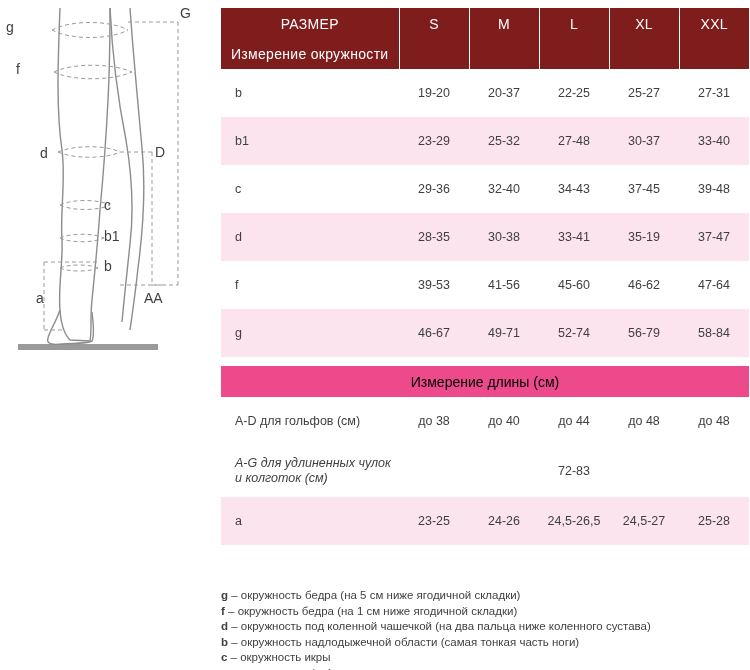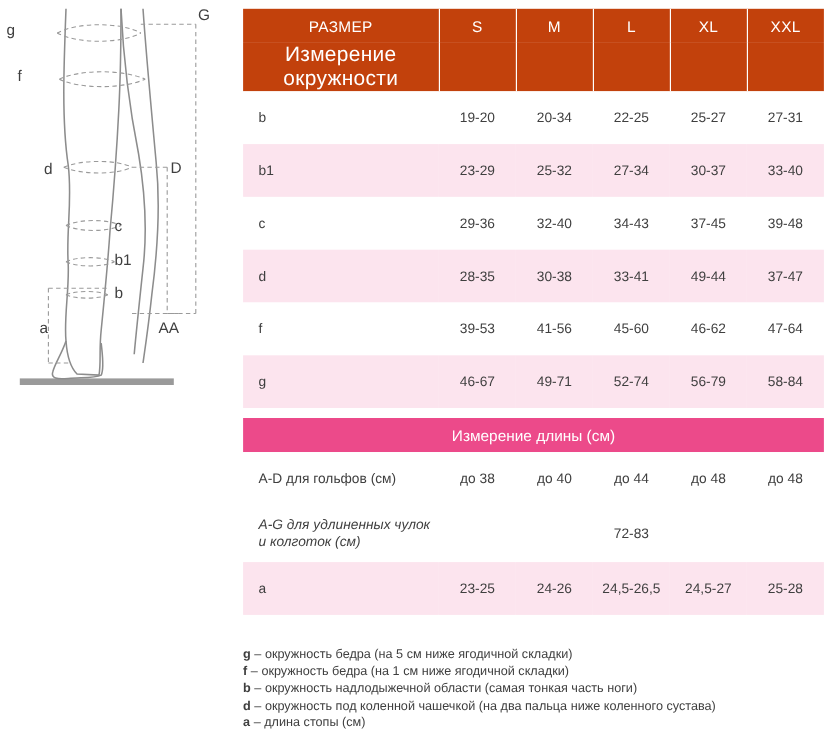--- a/index.html
+++ b/index.html
@@ -53,34 +53,34 @@
     color: #3f3f3f;
   }
   col.c-name { width: 178px; }
   col.c-s    { width: 70px; }
   col.c-m    { width: 70px; }
   col.c-l    { width: 70px; }
   col.c-xl   { width: 70px; }
   col.c-xxl  { width: 70px; }
 
   .hdr-pink {
-    background: #c2410c;
+    background: #7f1d1d;
     color: #ffffff;
     height: 31px;
     text-align: center;
     font-size: 14px;
     letter-spacing: 0.3px;
     vertical-align: middle;
   }
   .hdr-pink.left {
     text-align: center;
   }
   .hdr-pink.sub {
     height: 30px;
-    font-size: 19px;
+    font-size: 14px;
   }
   .hdr-sep {
     border-left: 1px solid #ffffff;
   }
   .row-light td {
     background: #ffffff;
   }
   .row-tint td {
     background: #fce4ee;
   }
@@ -92,21 +92,21 @@
     font-size: 12.5px;
   }
   .cell-val {
     text-align: center;
     height: 48px;
     vertical-align: middle;
     font-size: 12.5px;
   }
   .band-title td {
     background: #ec4a8a;
-    color: #ffffff;
+    color: #000000;
     text-align: center;
     height: 31px;
     vertical-align: middle;
     font-size: 14px;
   }
   .spacer-row td {
     height: 9px;
     background: #ffffff;
     padding: 0;
     line-height: 0;
@@ -226,47 +226,47 @@
           <th class="hdr-pink sub hdr-sep"></th>
           <th class="hdr-pink sub hdr-sep"></th>
           <th class="hdr-pink sub hdr-sep"></th>
           <th class="hdr-pink sub hdr-sep"></th>
         </tr>
       </thead>
       <tbody>
         <tr class="row-light">
           <td class="cell-name">b</td>
           <td class="cell-val">19-20</td>
-          <td class="cell-val">20-34</td>
+          <td class="cell-val">20-37</td>
           <td class="cell-val">22-25</td>
           <td class="cell-val">25-27</td>
           <td class="cell-val">27-31</td>
         </tr>
         <tr class="row-tint">
           <td class="cell-name">b1</td>
           <td class="cell-val">23-29</td>
           <td class="cell-val">25-32</td>
-          <td class="cell-val">27-34</td>
+          <td class="cell-val">27-48</td>
           <td class="cell-val">30-37</td>
           <td class="cell-val">33-40</td>
         </tr>
         <tr class="row-light">
           <td class="cell-name">c</td>
           <td class="cell-val">29-36</td>
           <td class="cell-val">32-40</td>
           <td class="cell-val">34-43</td>
           <td class="cell-val">37-45</td>
           <td class="cell-val">39-48</td>
         </tr>
         <tr class="row-tint">
           <td class="cell-name">d</td>
           <td class="cell-val">28-35</td>
           <td class="cell-val">30-38</td>
           <td class="cell-val">33-41</td>
-          <td class="cell-val">49-44</td>
+          <td class="cell-val">35-19</td>
           <td class="cell-val">37-47</td>
         </tr>
         <tr class="row-light">
           <td class="cell-name">f</td>
           <td class="cell-val">39-53</td>
           <td class="cell-val">41-56</td>
           <td class="cell-val">45-60</td>
           <td class="cell-val">46-62</td>
           <td class="cell-val">47-64</td>
         </tr>
@@ -310,19 +310,20 @@
           <td class="cell-val">24,5-27</td>
           <td class="cell-val">25-28</td>
         </tr>
       </tbody>
     </table>
   </div>
 
   <div class="legend">
     <div><b>g</b><span> – окружность бедра (на 5 см ниже ягодичной складки)</span></div>
     <div><b>f</b><span> – окружность бедра (на 1 см ниже ягодичной складки)</span></div>
+    <div><b>d</b><span> – окружность под коленной чашечкой (на два пальца ниже коленного сустава)</span></div>
     <div><b>b</b><span> – окружность надлодыжечной области (самая тонкая часть ноги)</span></div>
-    <div><b>d</b><span> – окружность под коленной чашечкой (на два пальца ниже коленного сустава)</span></div>
+    <div><b>c</b><span> – окружность икры</span></div>
     <div><b>a</b><span> – длина стопы (см)</span></div>
     <div></div>
   </div>
 
 </div>
 
 </body></html>

